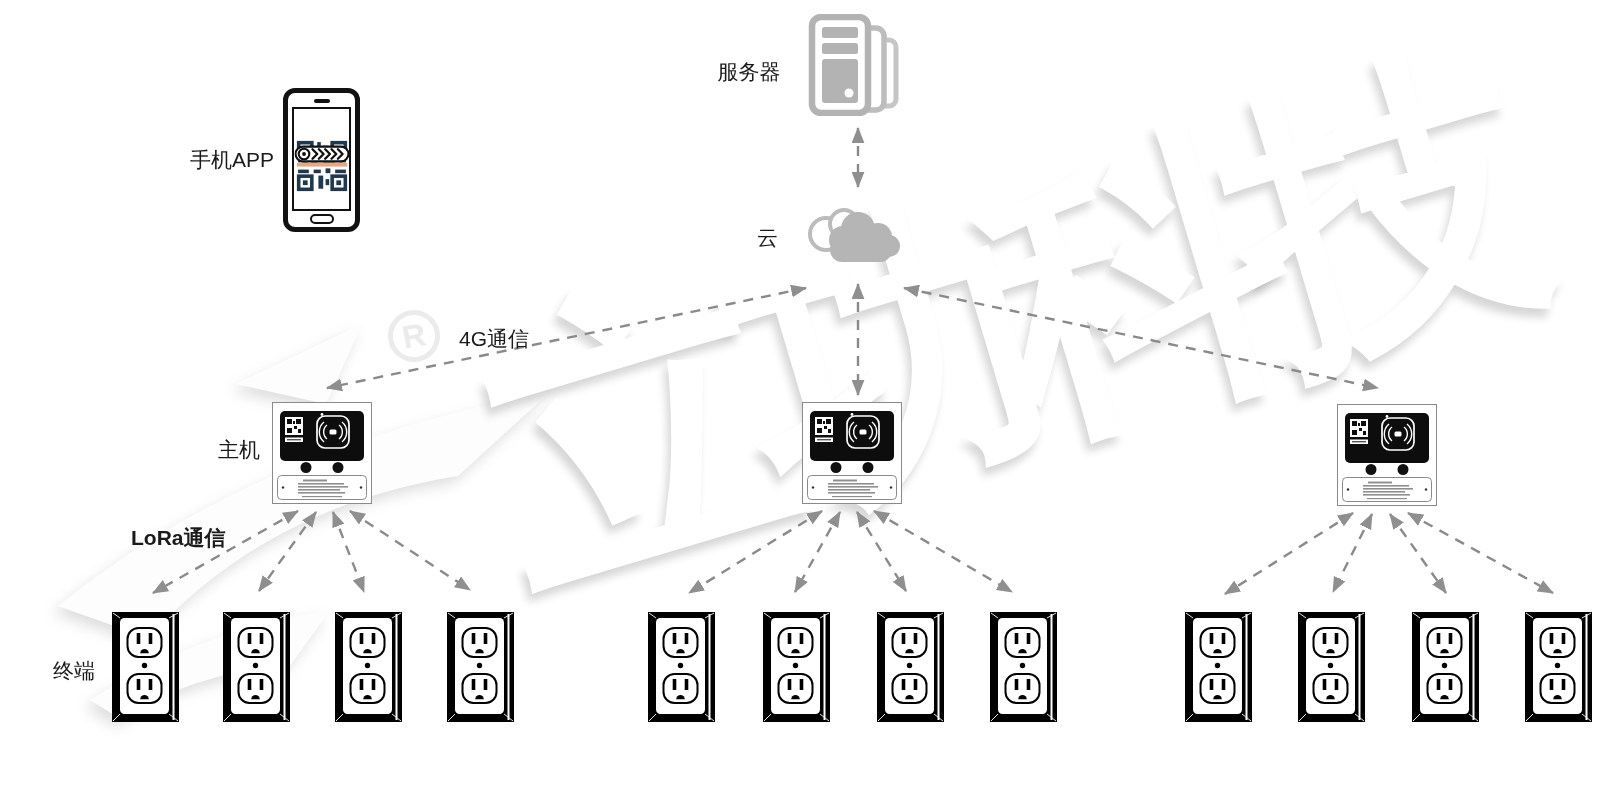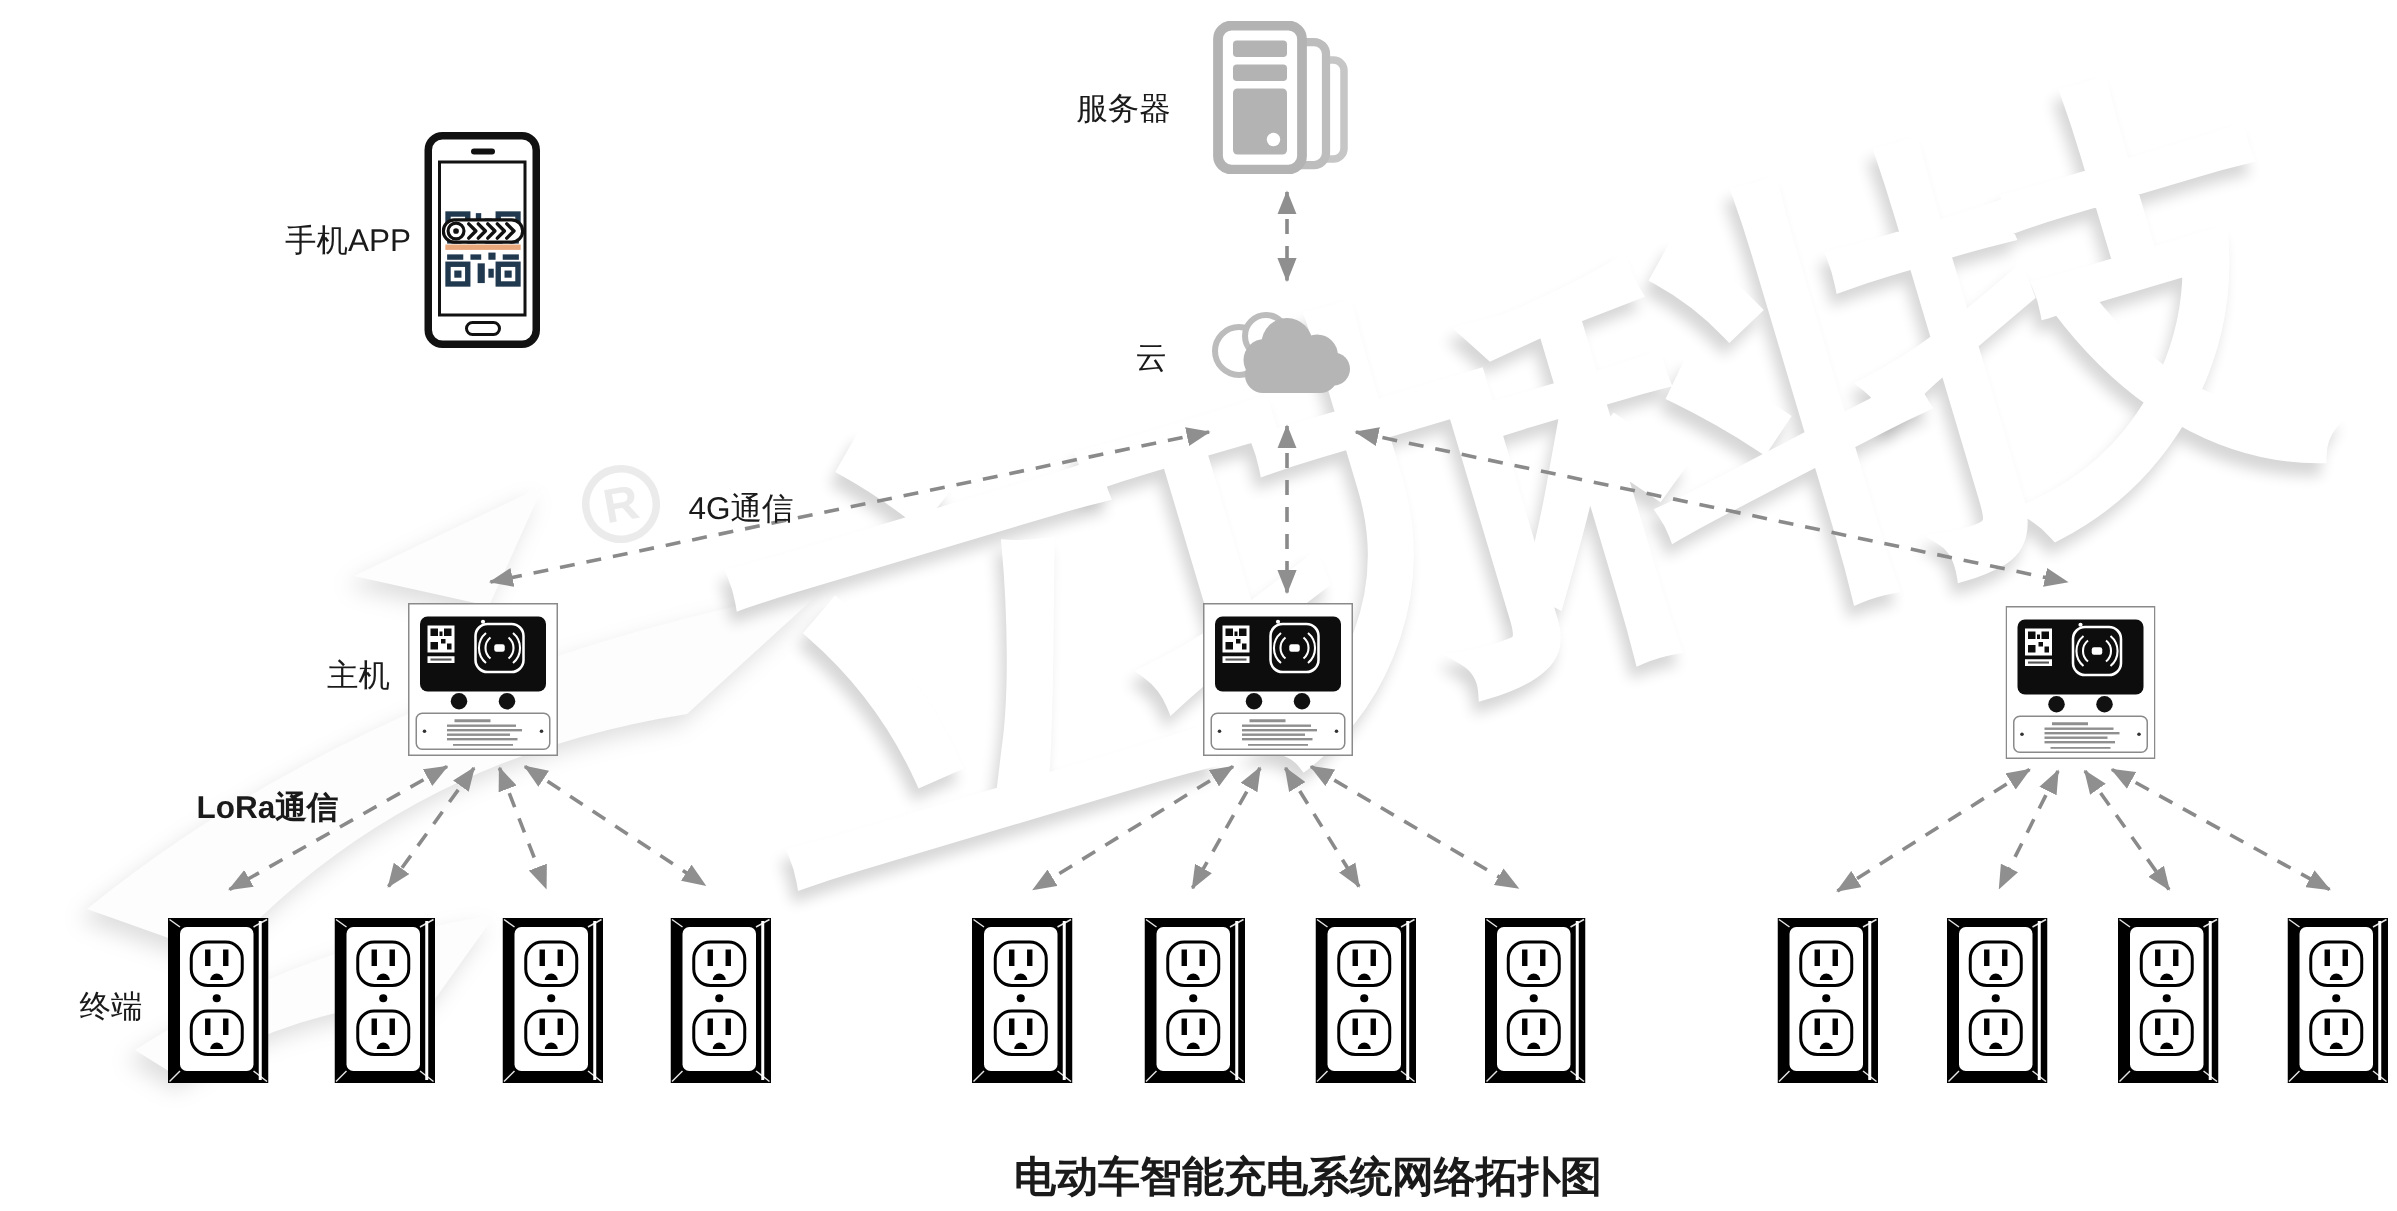--- a/index.html
+++ b/index.html
@@ -636,14 +636,13 @@
     </div>
 
   <div class="lbl lbl-phone">手机APP</div>
   <div class="lbl lbl-server">服务器</div>
   <div class="lbl lbl-cloud">云</div>
   <div class="lbl lbl-4g">4G通信</div>
   <div class="lbl lbl-host">主机</div>
   <div class="lbl lbl-lora">LoRa通信</div>
   <div class="lbl lbl-term">终端</div>
 
-  <div class="diagram-title">电动车智能充电系统网络拓扑图</div>
 </div>
 
 </body></html>

